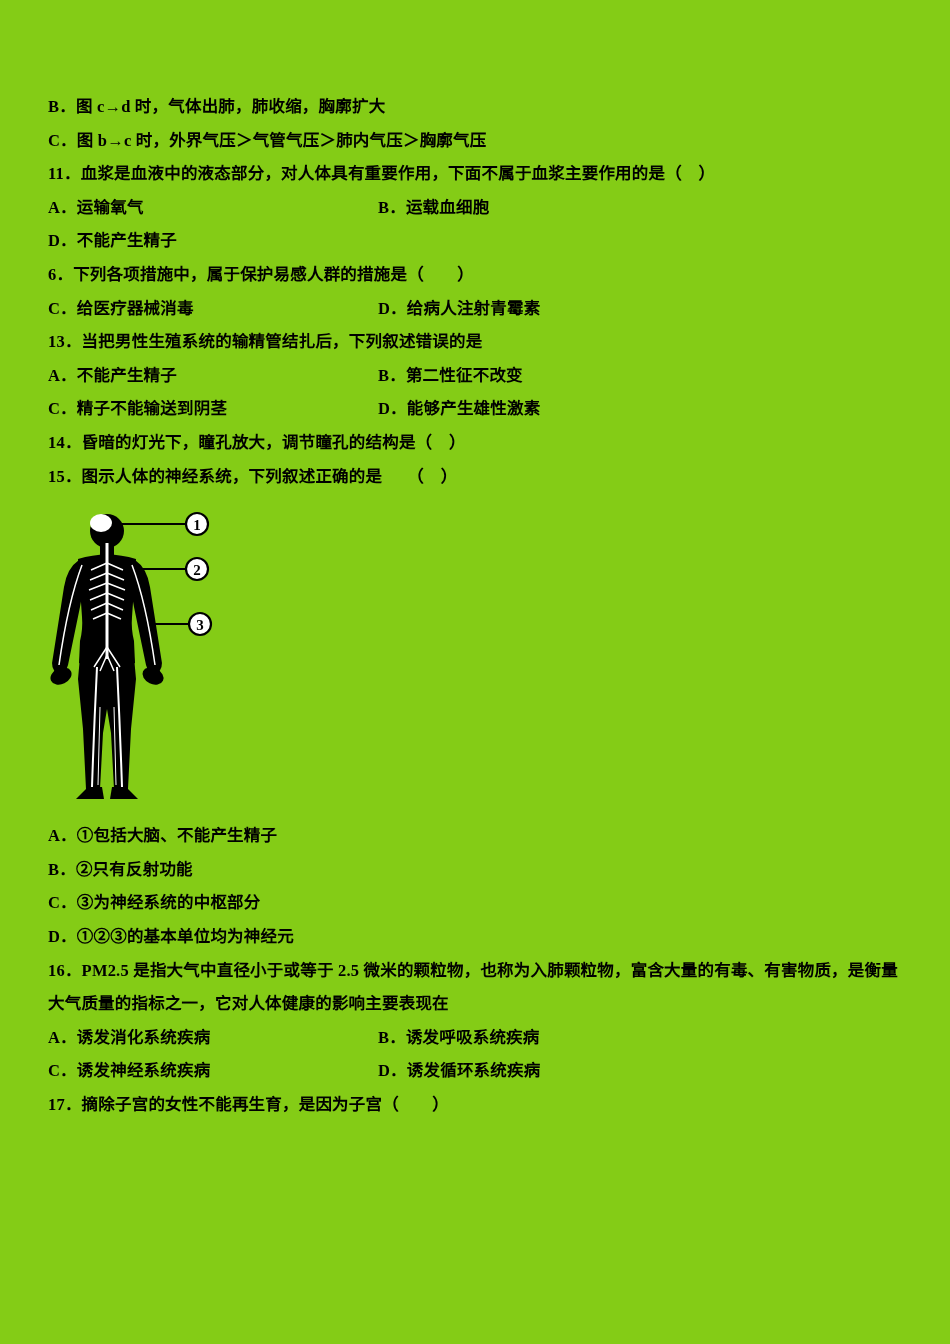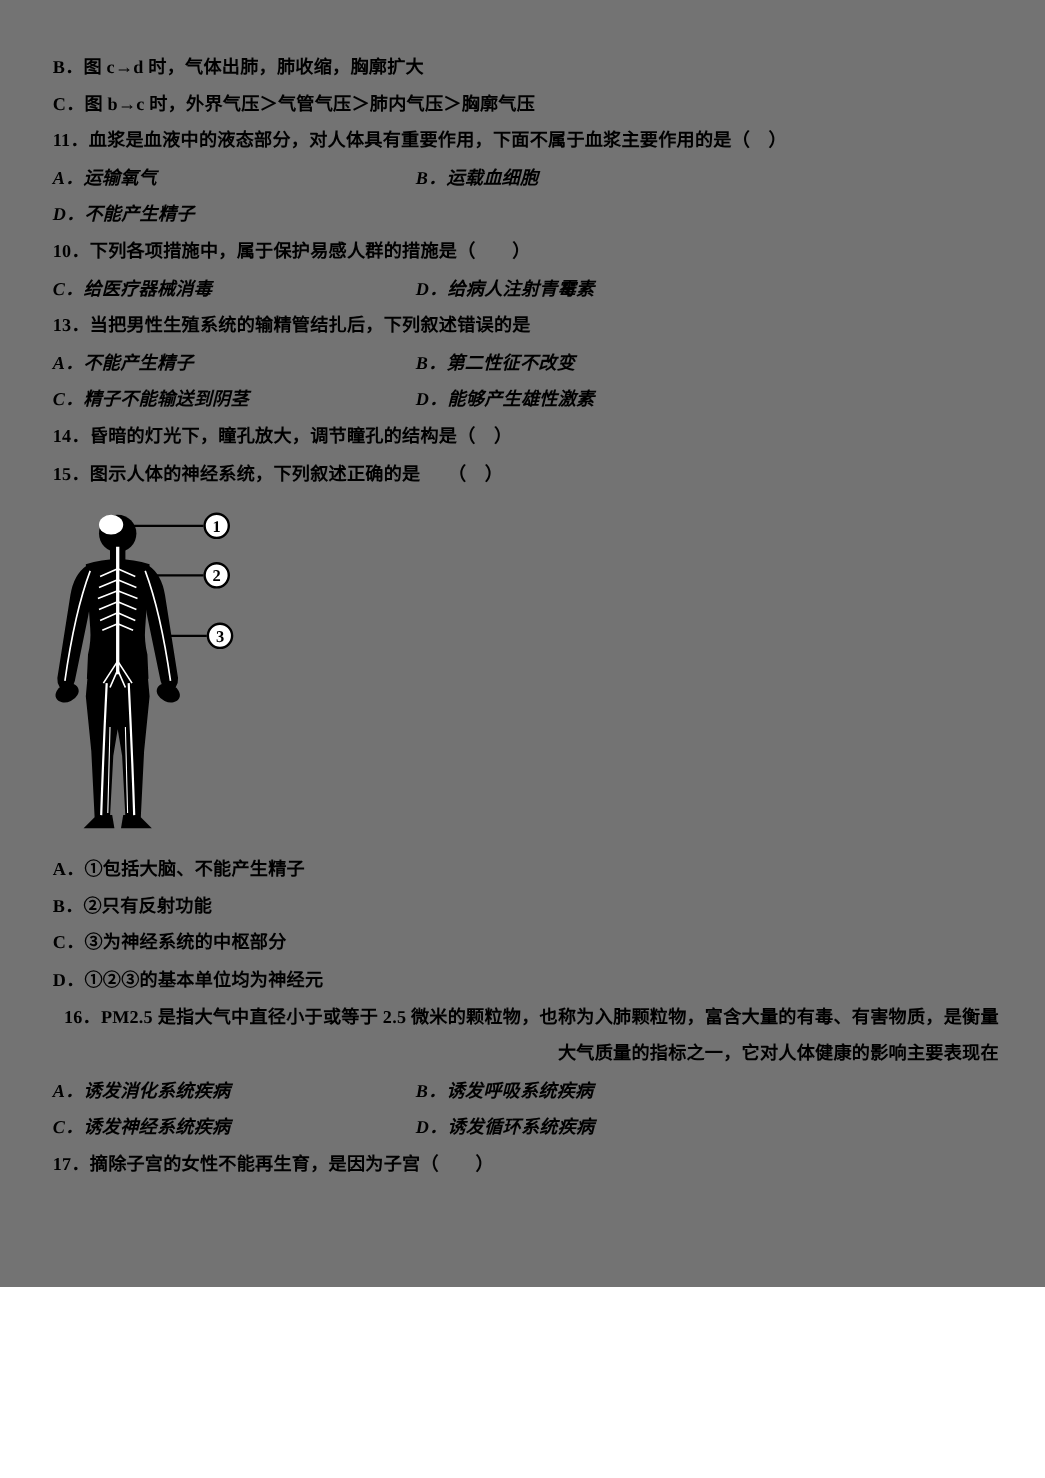--- a/index.html
+++ b/index.html
@@ -11,66 +11,65 @@
   body {
     width: 950px;
     height: 1344px;
     overflow: hidden;
     font-family: "Liberation Serif", "DejaVu Serif", serif;
     font-weight: 700;
   }
   .page {
     box-sizing: border-box;
     width: 950px;
-    height: 1170px;
-    padding: 44px 42px 0 48px;
-    background: #737373;
+    height: 1344px;
+    padding: 90px 42px 0 48px;
+    background: #84cc16;
   }
   .row {
     font-size: 16.5px;
     line-height: 33.6px;
     white-space: pre-wrap;
     letter-spacing: 0.2px;
   }
   .row.pair {
     display: flex;
     align-items: flex-end;
-    font-style: italic;
   }
   .row.pair .opt-left {
     flex: 0 0 330px;
     white-space: pre-wrap;
   }
   .row.pair .opt-right {
     flex: 1 1 auto;
     white-space: pre-wrap;
   }
   .row.para {
-    text-align: right;
+    text-align: left;
   }
   .figure-wrap {
     margin: 14px 0 14px 0;
     width: 172px;
     height: 298px;
   }
   .figure-wrap svg {
     display: block;
   }
 </style>
 </head>
 <body>
 
 <div class="page">
   <div>
       <div class="row">B．图 c→d 时，气体出肺，肺收缩，胸廓扩大</div>
       <div class="row">C．图 b→c 时，外界气压＞气管气压＞肺内气压＞胸廓气压</div>
       <div class="row">11．血浆是血液中的液态部分，对人体具有重要作用，下面不属于血浆主要作用的是（　）</div>
       <div class="row pair"><span class="opt-left">A．运输氧气</span><span class="opt-right">B．运载血细胞</span></div>
       <div class="row pair"><span class="opt-right">D．不能产生精子</span></div>
-      <div class="row">10．下列各项措施中，属于保护易感人群的措施是（　　）</div>
+      <div class="row">6．下列各项措施中，属于保护易感人群的措施是（　　）</div>
       <div class="row pair"><span class="opt-left">C．给医疗器械消毒</span><span class="opt-right">D．给病人注射青霉素</span></div>
       <div class="row">13．当把男性生殖系统的输精管结扎后，下列叙述错误的是</div>
       <div class="row pair"><span class="opt-left">A．不能产生精子</span><span class="opt-right">B．第二性征不改变</span></div>
       <div class="row pair"><span class="opt-left">C．精子不能输送到阴茎</span><span class="opt-right">D．能够产生雄性激素</span></div>
       <div class="row">14．昏暗的灯光下，瞳孔放大，调节瞳孔的结构是（　）</div>
       <div class="row">15．图示人体的神经系统，下列叙述正确的是　　（　）</div>
       <div class="figure-wrap">
     <svg viewBox="0 0 172 298" width="172" height="298">
 
       <g stroke="#000" stroke-width="2">

